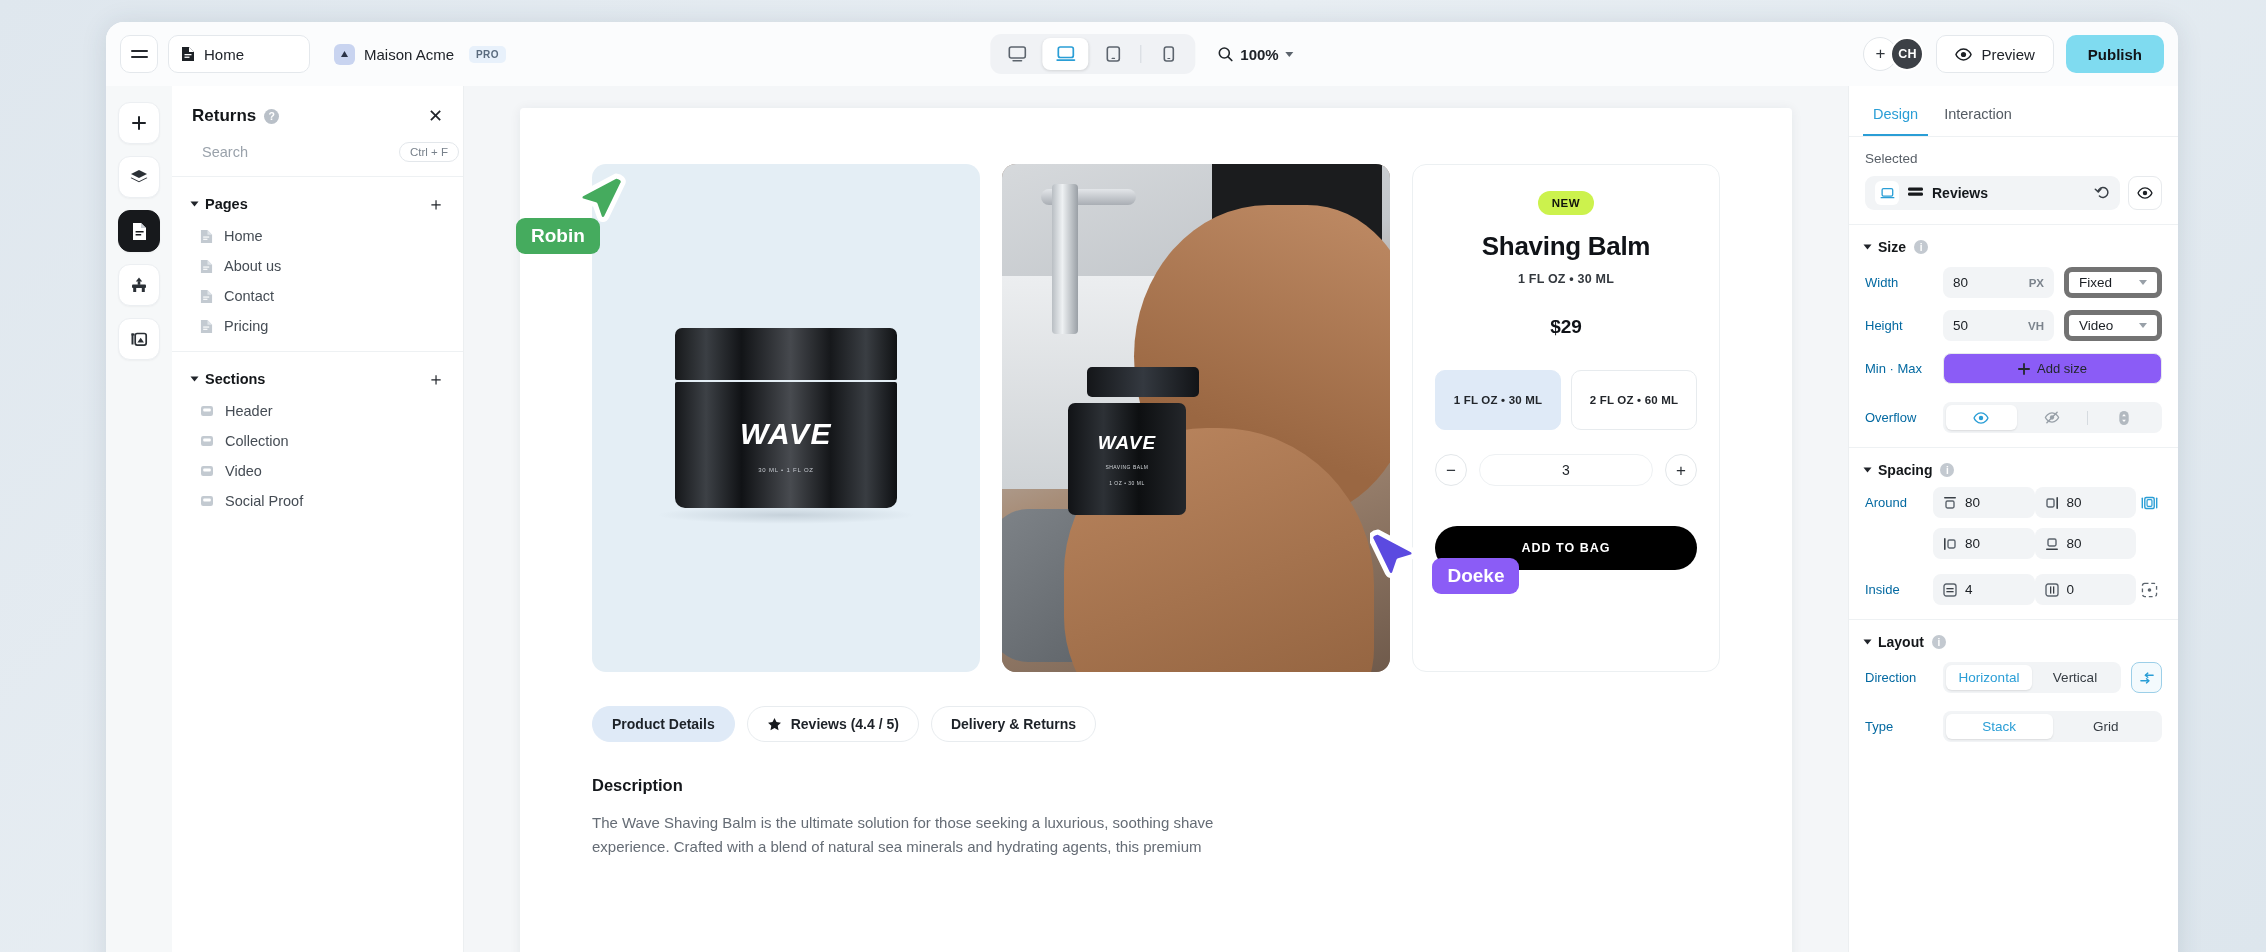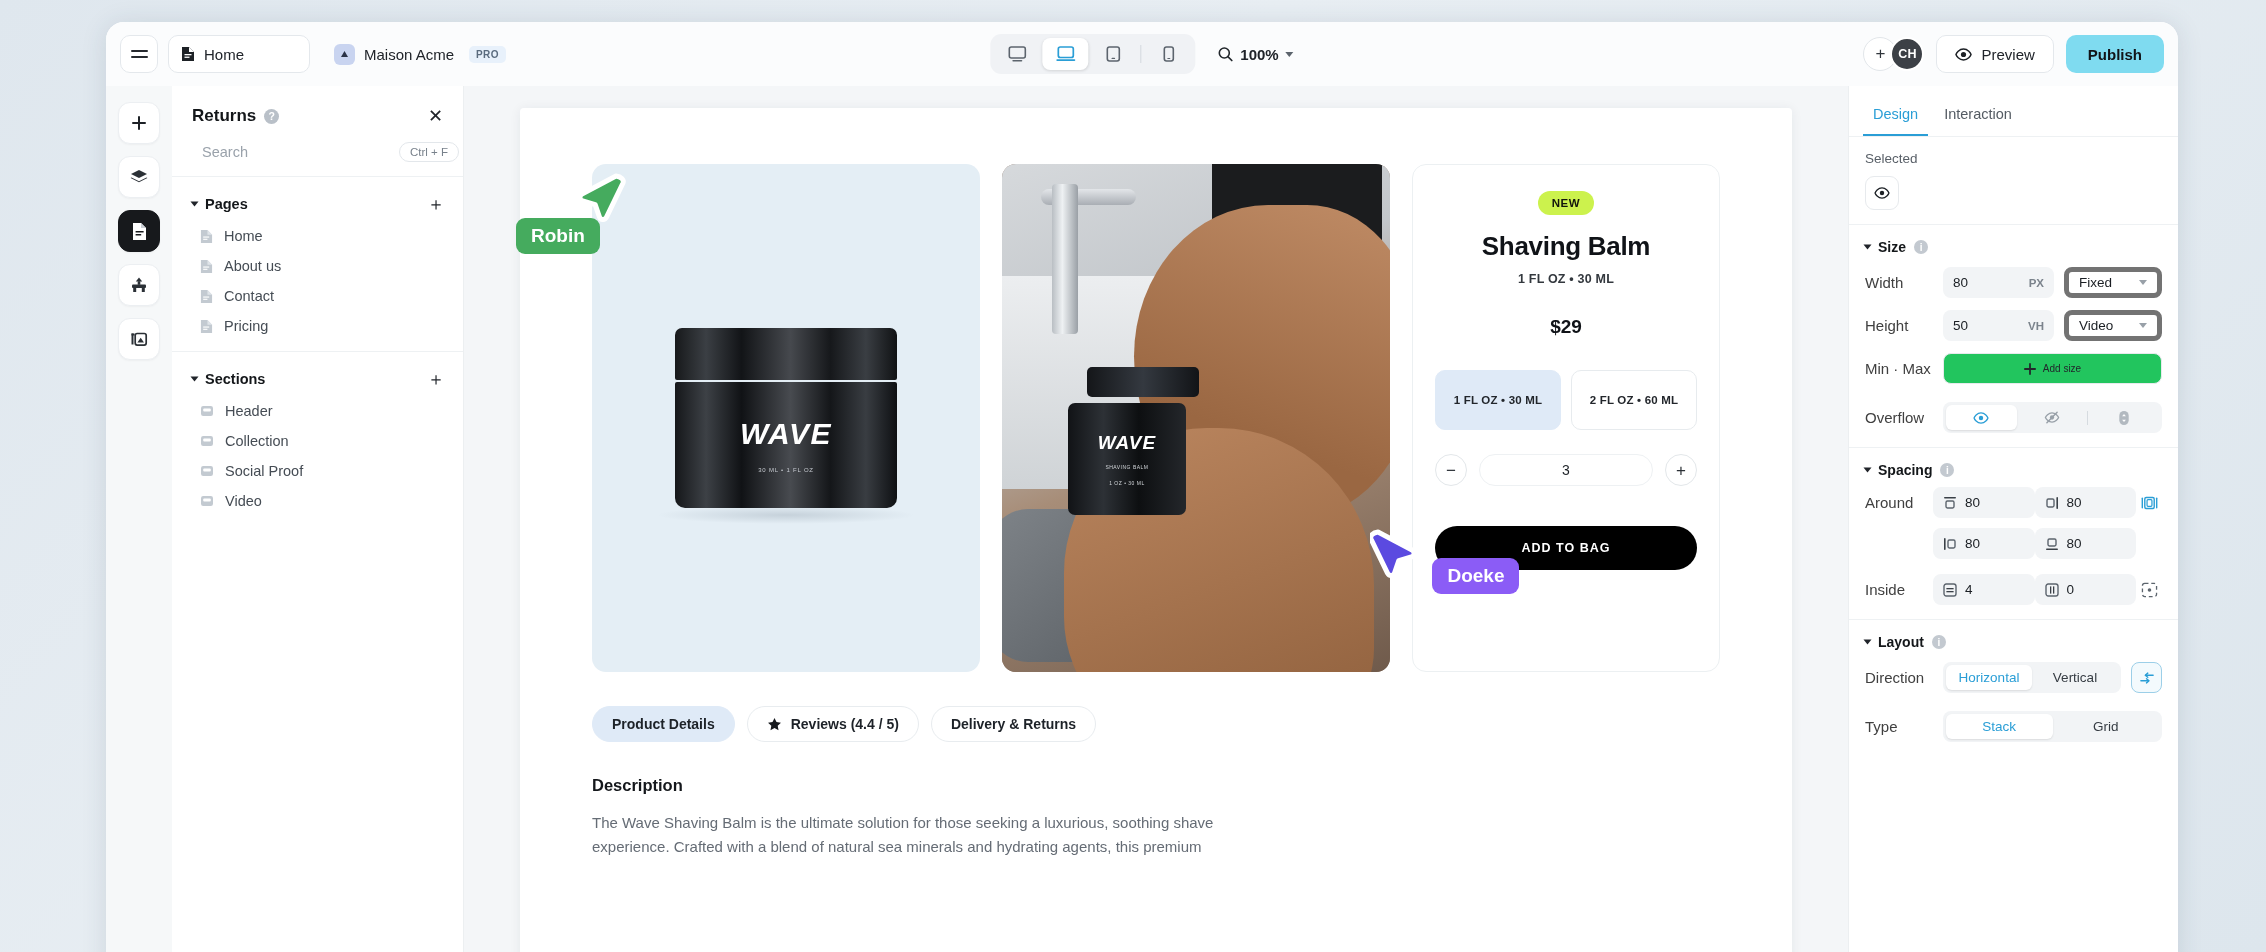--- a/index.html
+++ b/index.html
@@ -364,40 +364,40 @@
   .sel-dev { width: 24px; height: 24px; border-radius: 6px; background: #fff; display: flex; align-items: center; justify-content: center; }
   .sel-name { font-size: 14px; font-weight: 600; color: #14181c; }
   .sel-reset { margin-left: auto; cursor: pointer; color: #3a4047; font-size: 15px; }
   .eye-box { width: 34px; height: 34px; border-radius: 9px; border: 1px solid #e7eaed; background: #fff; display: flex; align-items: center; justify-content: center; cursor: pointer; }
 
   .sec-head { display: flex; align-items: center; gap: 8px; padding: 14px 16px 6px 16px; }
   .sec-title { font-size: 14px; font-weight: 700; color: #14171a; }
   .sec-info { width: 14px; height: 14px; border-radius: 50%; background: #c3c9d0; color: #fff; font-size: 10px; font-weight: 700; display: flex; align-items: center; justify-content: center; }
 
   .prop-row { display: flex; align-items: center; padding: 6px 16px; gap: 10px; }
-  .prop-name { width: 68px; flex: 0 0 68px; color: #404040; font-size: 15px; }
+  .prop-name { width: 68px; flex: 0 0 68px; color: #0369a1; font-size: 13px; }
   .field {
     flex: 1; height: 31px; border-radius: 8px; background: #f2f4f6;
     display: flex; align-items: center; padding: 0 10px;
     font-size: 13.5px; color: #1a1e23;
     cursor: text;
   }
   .field .unit { margin-left: auto; font-size: 11.5px; color: #7b838c; font-weight: 600; }
   .select {
     width: 98px; flex: 0 0 98px; height: 31px; border-radius: 8px;
     border: 5px solid #737373; background: #fff;
     display: flex; align-items: center; padding: 0 10px;
     font-size: 13.5px; color: #1a1e23; cursor: pointer;
   }
   .select .sel-caret { margin-left: auto; width: 0; height: 0; border-left: 4px solid transparent; border-right: 4px solid transparent; border-top: 5px solid #98a0a8; }
   .addsize {
     flex: 1; height: 31px; border-radius: 8px;
-    border: 1px solid #e7eaed; background: #22c55e;
+    border: 1px solid #e7eaed; background: #8b5cf6;
     display: flex; align-items: center; justify-content: center; gap: 7px;
-    font-size: 10px; color: #22272c; cursor: pointer;
+    font-size: 13px; color: #22272c; cursor: pointer;
   }
   .seg {
     flex: 1; height: 31px; border-radius: 8px; background: #f2f4f6;
     display: flex; align-items: center; padding: 3px;
   }
   .seg-btn { flex: 1; height: 25px; border-radius: 6px; display: flex; align-items: center; justify-content: center; cursor: pointer; }
   .seg-btn.active { background: #fff; box-shadow: 0 1px 2px rgba(0,0,0,.1); }
   .seg-sep { width: 1px; height: 14px; background: #d6dbe0; }
   .seg-text { flex: 1; height: 25px; border-radius: 6px; display: flex; align-items: center; justify-content: center; cursor: pointer; font-size: 13.5px; color: #363c43; }
   .seg-text.active { background: #fff; color: #2a9ed6; box-shadow: 0 1px 2px rgba(0,0,0,.1); }
@@ -621,28 +621,28 @@
               <rect x="1" y="2" width="12" height="10" rx="2.2" fill="#c3cad1"></rect>
               <rect x="3.2" y="4.4" width="7.6" height="3" rx="1" fill="#fff"></rect>
             </svg>
           <span>Collection</span>
         </div>
         <div class="tree-item">
           <svg width="14" height="14" viewBox="0 0 14 14">
               <rect x="1" y="2" width="12" height="10" rx="2.2" fill="#c3cad1"></rect>
               <rect x="3.2" y="4.4" width="7.6" height="3" rx="1" fill="#fff"></rect>
             </svg>
-          <span>Social Proof</span>
+          <span>Video</span>
         </div>
         <div class="tree-item">
           <svg width="14" height="14" viewBox="0 0 14 14">
               <rect x="1" y="2" width="12" height="10" rx="2.2" fill="#c3cad1"></rect>
               <rect x="3.2" y="4.4" width="7.6" height="3" rx="1" fill="#fff"></rect>
             </svg>
-          <span>Video</span>
+          <span>Social Proof</span>
         </div>
       </div>
     </div>
 
     <div class="canvas-wrap">
       <div class="page">
 
         <div class="gallery">
 
           <div class="shot shot-a">
@@ -727,20 +727,39 @@
 
     <div class="inspector">
       <div class="insp-tabs">
         <div class="insp-tab active">Design</div>
         <div class="insp-tab">Interaction</div>
       </div>
 
       <div class="insp-sec">
         <div class="insp-lbl">Selected</div>
         <div class="sel-row">
+          <div class="sel-chip">
+            <span class="sel-dev">
+              <svg width="15" height="13" viewBox="0 0 17 14">
+                  <rect x="2.4" y="1.5" width="12" height="8.4" rx="1.6" fill="none" stroke="#2a9ed6" stroke-width="1.5"></rect>
+                  <rect x=".6" y="11" width="15.8" height="1.5" rx=".75" fill="#2a9ed6"></rect>
+                </svg>
+            </span>
+            <svg width="15" height="12" viewBox="0 0 15 12">
+              <rect x="0" y="0.6" width="15" height="3.2" rx="1.4" fill="#17191c"></rect>
+                <rect x="0" y="5.6" width="15" height="3.2" rx="1.4" fill="#17191c"></rect>
+            </svg>
+            <span class="sel-name">Reviews</span>
+            <span class="sel-reset">
+              <svg width="16" height="14" viewBox="0 0 16 14">
+                  <path d="M4 6.5A5 5 0 1 1 5.4 11" fill="none" stroke="#3a4047" stroke-width="1.5" stroke-linecap="round"></path>
+                  <path d="M1.3 4.2 4.3 6.9 7 3.9" fill="none" stroke="#3a4047" stroke-width="1.5" stroke-linecap="round" stroke-linejoin="round"></path>
+                </svg>
+            </span>
+          </div>
           <div class="eye-box">
             <svg width="16" height="12" viewBox="0 0 17 13">
               <path d="M8.5 1C4 1 1.4 5 1 6.5 1.4 8 4 12 8.5 12S15.6 8 16 6.5C15.6 5 13 1 8.5 1z" fill="none" stroke="#1d2126" stroke-width="1.4"></path>
               <circle cx="8.5" cy="6.5" r="2.4" fill="#1d2126"></circle>
             </svg>
           </div>
         </div>
       </div>
 
       <div>

